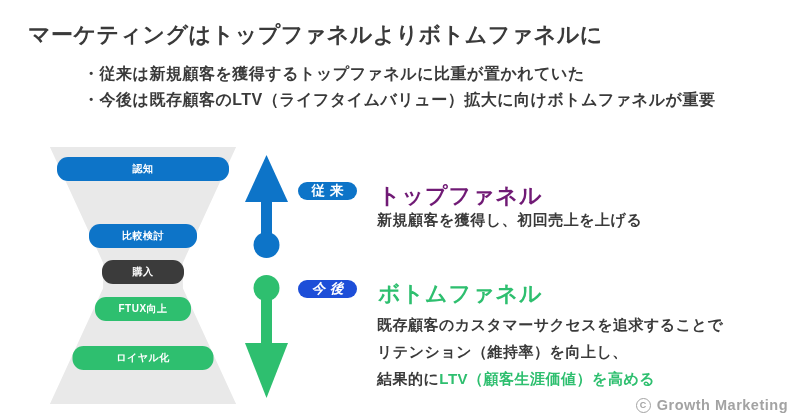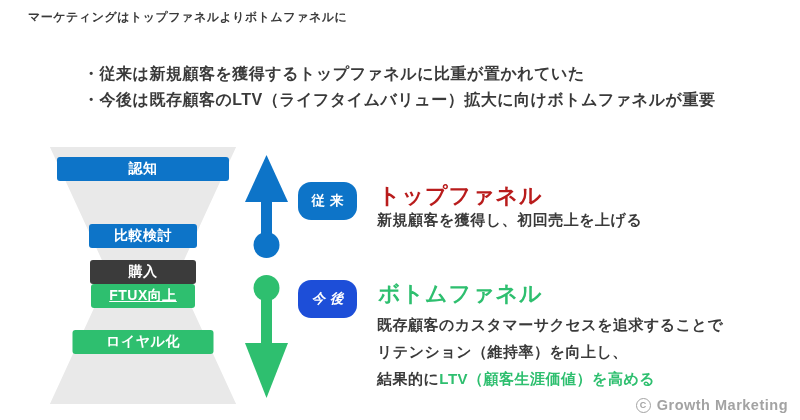--- a/index.html
+++ b/index.html
@@ -1,51 +1,51 @@
 <!DOCTYPE html>
 <html><head>
 <meta charset="utf-8">
 <style>
   html,body{margin:0;padding:0;background:#ffffff;}
   body{width:800px;height:420px;font-family:"Liberation Sans","DejaVu Sans",sans-serif;}
   .slide{position:relative;width:800px;height:420px;background:#ffffff;overflow:hidden;}
 
-  .title{position:absolute;left:28px;top:9px;font-size:12px;font-weight:bold;color:#3a3a3a;letter-spacing:0.5px;}
+  .title{position:absolute;left:28px;top:20px;font-size:22px;font-weight:bold;color:#3a3a3a;letter-spacing:0.5px;}
 
   .bullets{position:absolute;left:83px;top:61px;font-size:16px;font-weight:bold;color:#3a3a3a;line-height:26px;letter-spacing:0.5px;}
 
   
   .funnel-bg{position:absolute;left:48px;top:147px;width:190px;height:257px;background:#e9e9e9;
     clip-path:polygon(1% 0%,99% 0%,71% 45%,71% 55%,99% 100%,1% 100%,29% 55%,29% 45%);}
 
-  .stage{position:absolute;left:143px;transform:translateX(-50%);height:24px;border-radius:3px;
-    color:#ffffff;font-size:14px;font-weight:bold;display:flex;align-items:center;justify-content:center;
+  .stage{position:absolute;left:143px;transform:translateX(-50%);height:24px;border-radius:11px;
+    color:#ffffff;font-size:10px;font-weight:bold;display:flex;align-items:center;justify-content:center;
     white-space:nowrap;letter-spacing:0.5px;}
   .stage-blue{background:#0d74c8;}
   .stage-dark{background:#3b3b3b;}
   .stage-green{background:#2ebf6f;}
   .s1{top:157px;width:172px;}
   .s2{top:188px;width:143px;}
   .s3{top:224px;width:108px;}
-  .s4{top:260px;width:106px;}
-  .s5{top:284px;width:104px;text-decoration:underline;}
-  .s6{top:330px;width:141px;}
+  .s4{top:260px;width:82px;}
+  .s5{top:297px;width:96px;}
+  .s6{top:346px;width:141px;}
   .s7{top:364px;width:171px;}
 
   .arrow{position:absolute;left:245px;}
   .arrow-up{top:155px;}
   .arrow-down{top:275px;}
 
-  .badge{position:absolute;width:59px;height:38px;border-radius:13px;color:#ffffff;font-size:13.5px;
+  .badge{position:absolute;width:59px;height:18px;border-radius:13px;color:#ffffff;font-size:13.5px;
     font-weight:bold;display:flex;align-items:center;justify-content:center;letter-spacing:5px;text-indent:5px;}
   .badge-top{left:298px;top:182px;background:#0d74c8;}
   .badge-bottom{left:298px;top:280px;background:#1d4ed8;font-style:italic;}
 
   .heading{position:absolute;left:378px;font-size:22px;font-weight:bold;letter-spacing:1px;white-space:nowrap;}
-  .heading-top{top:181px;color:#b91c1c;}
+  .heading-top{top:181px;color:#701a75;}
   .heading-bottom{top:279px;color:#2ebf6f;}
 
   .desc{position:absolute;left:377px;font-size:15px;font-weight:bold;color:#3a3a3a;letter-spacing:0.5px;white-space:nowrap;}
   .desc-top{top:211px;}
   .desc-bottom{top:311px;line-height:27px;}
   .green-text{color:#2ebf6f;}
 
   .copyright{position:absolute;right:12px;bottom:7px;display:flex;align-items:center;gap:6px;
     color:#a3a3a3;font-size:14.5px;font-weight:bold;letter-spacing:0.5px;}
   .c-circle{width:13px;height:13px;border:1.8px solid #a3a3a3;border-radius:50%;

